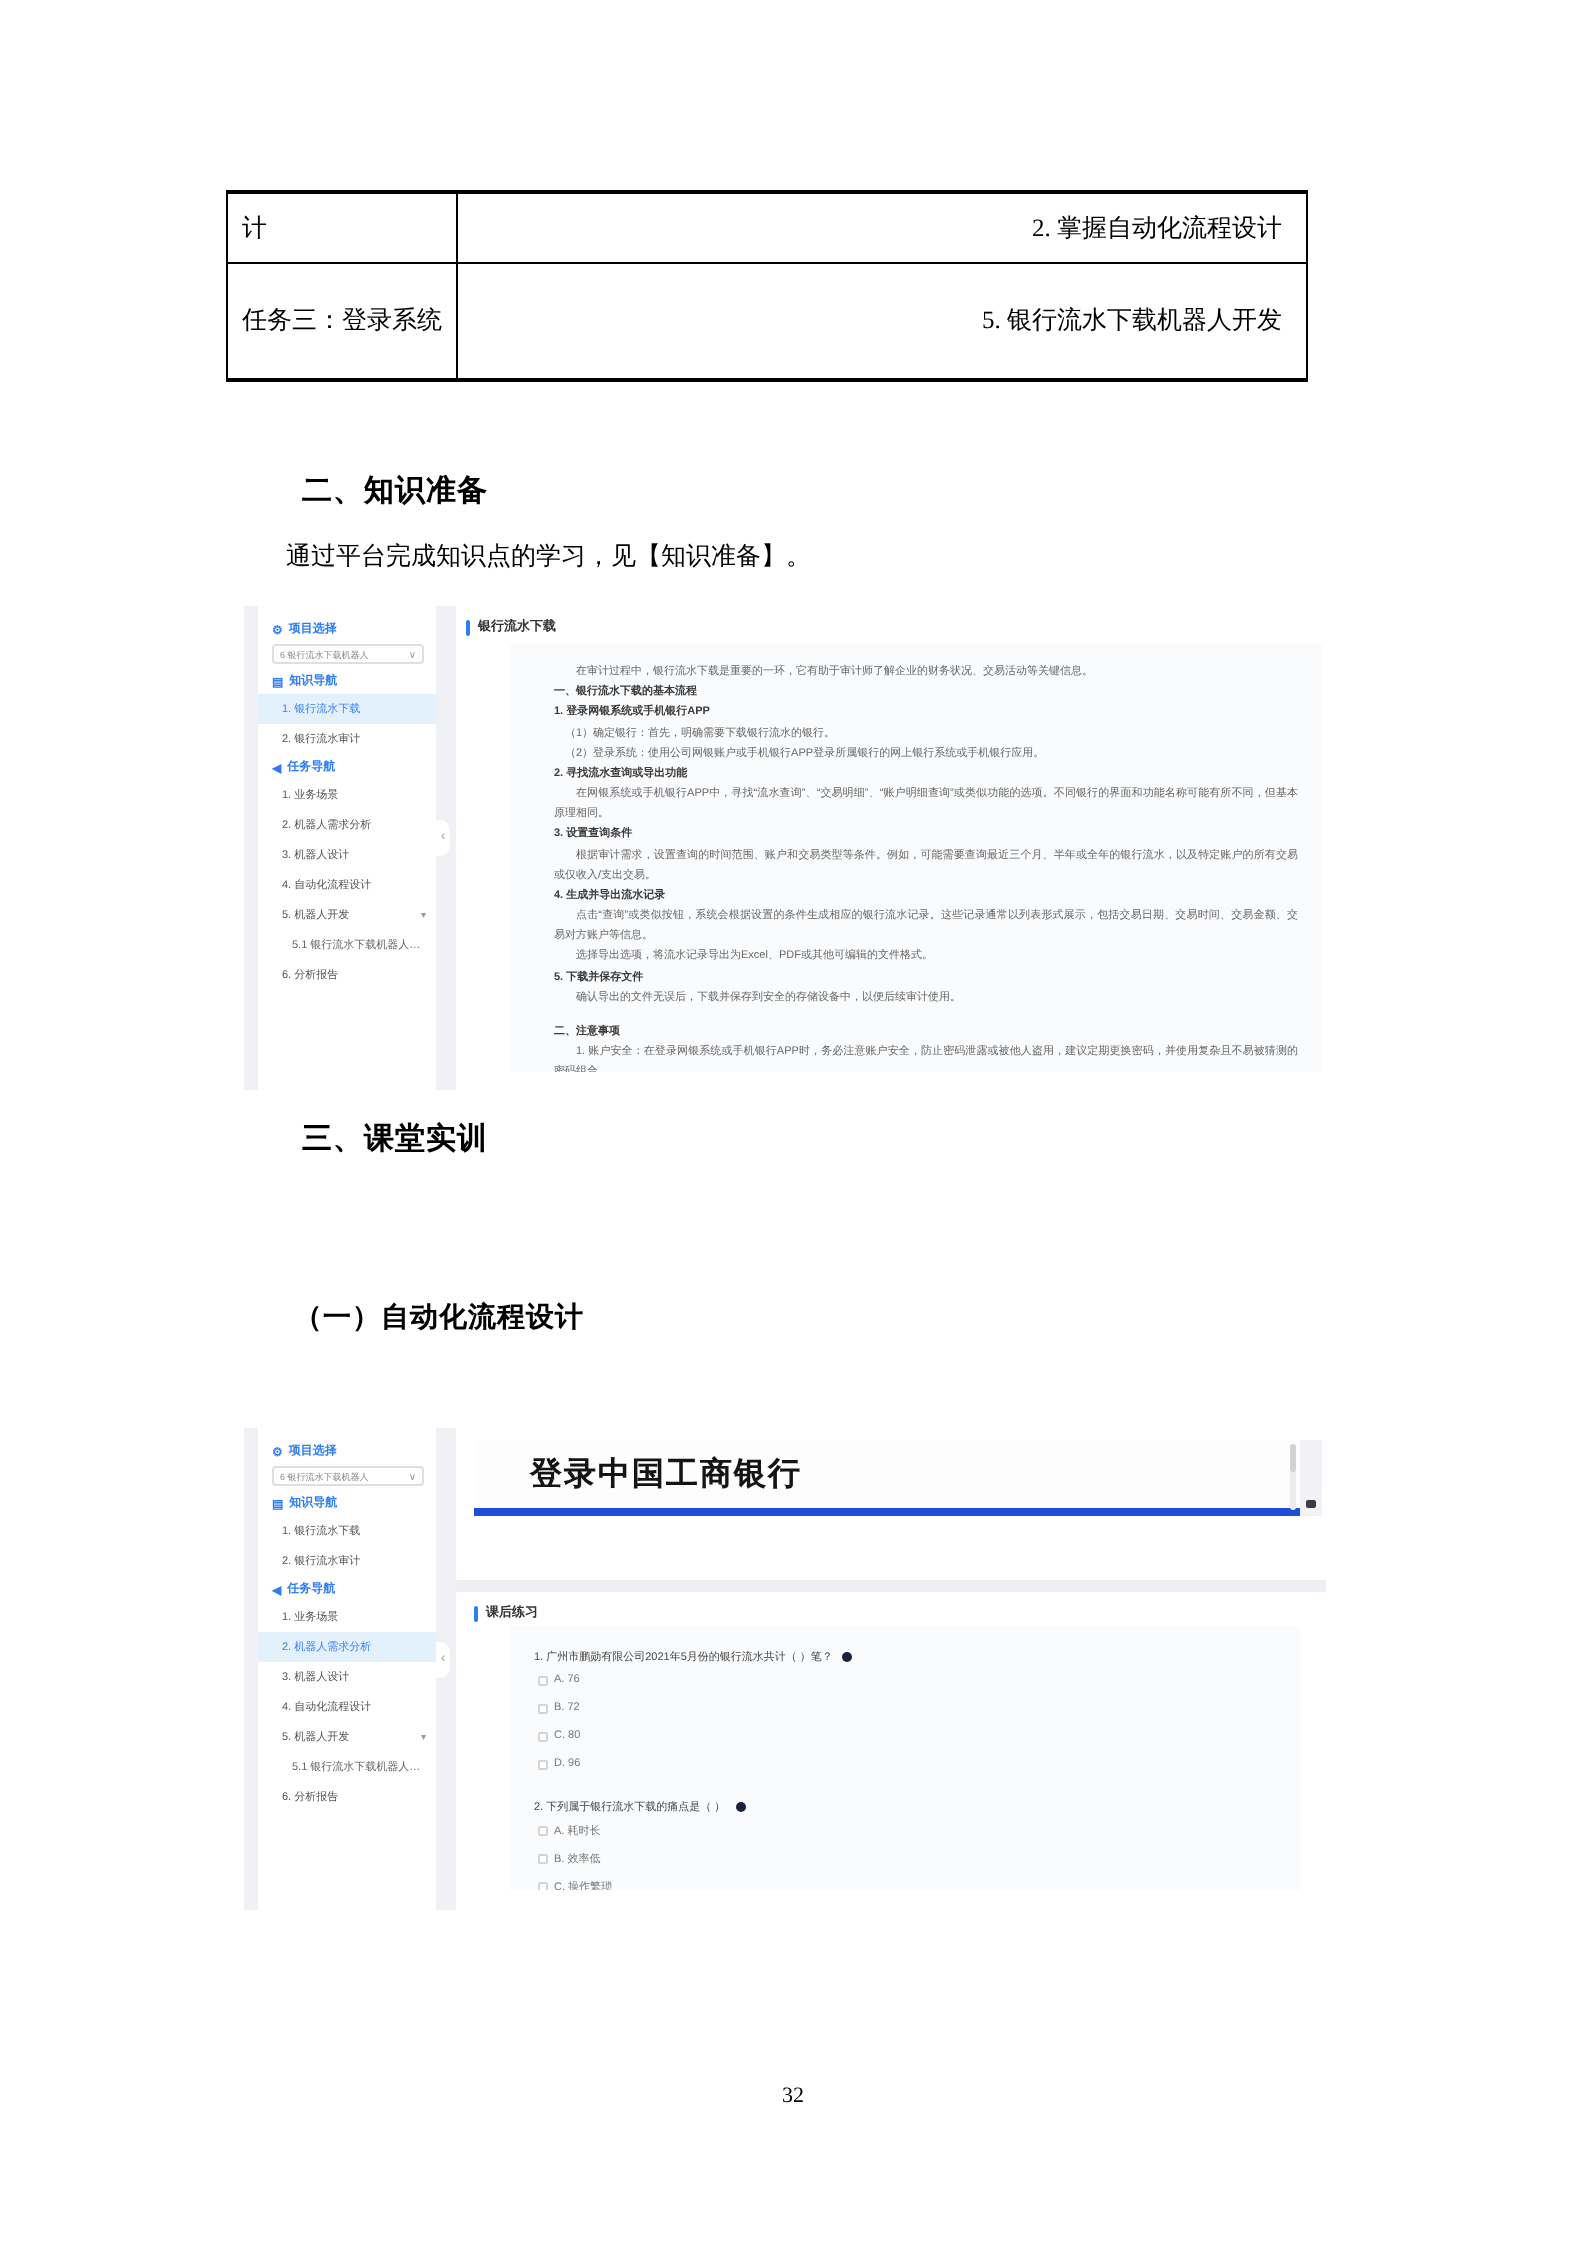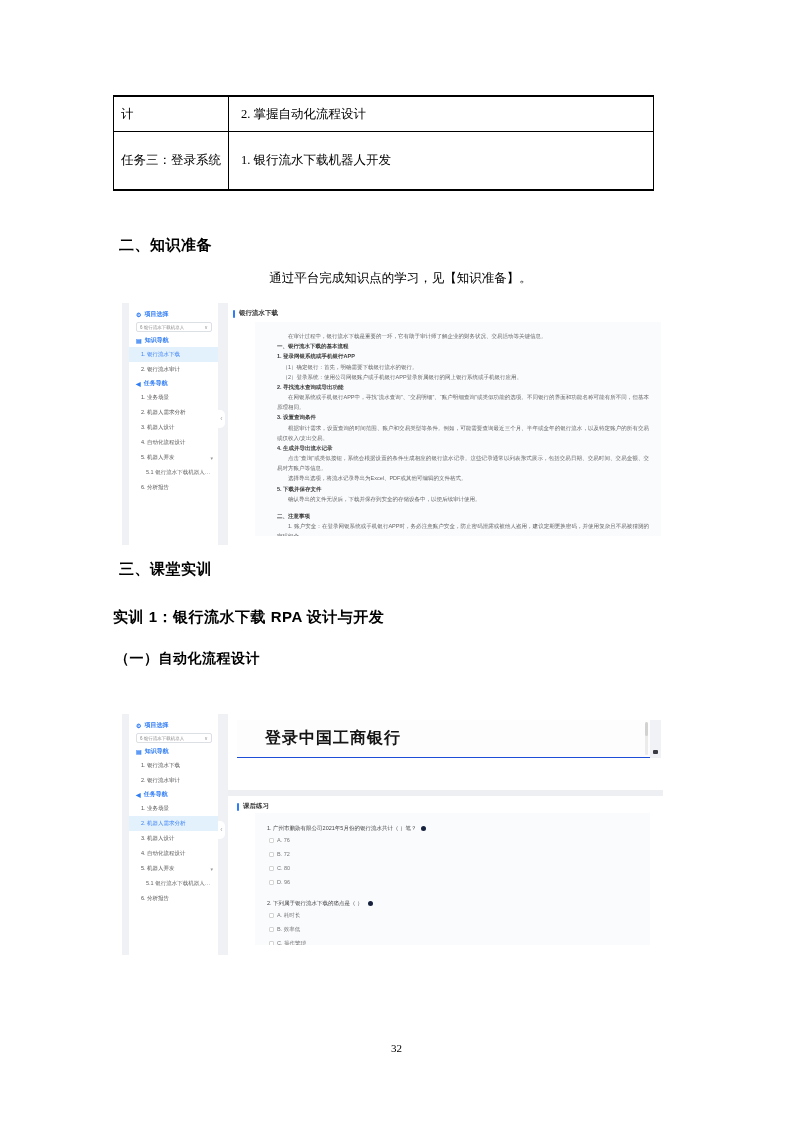--- a/index.html
+++ b/index.html
@@ -11,29 +11,29 @@
   }
   
   .doc-table {
     position:absolute; left:113px; top:95px; width:541px;
     border-collapse:collapse;
     border-top:2.5px solid #000; border-bottom:2.5px solid #000;
     font-size:12.5px;
   }
   .doc-table td { border:1px solid #000; vertical-align:middle; }
   .doc-table td.c1 { width:115px; padding:4px 7px; line-height:2.1; }
-  .doc-table td.c2 { padding:4px 12px; }
+  .doc-table td.c2 { padding:4px 12px;text-align:right; }
   .doc-table tr.r1 td { height:32px; }
   .doc-table tr.r2 td { height:58px; }
   
   .h-sec {
     position:absolute; font-family:"Liberation Sans", sans-serif;
-    font-weight:bold; font-size:15px; letter-spacing:0.5px;
-  }
-  .doc-p { position:absolute; font-size:12.5px; width:545px;text-align:center; }
+    font-weight:bold; font-size:15px; letter-spacing:0.5px;margin-left:32px;
+  }
+  .doc-p { position:absolute; font-size:12.5px; width:545px; }
   .indent { text-indent:2.4em; }
   .page-num { position:absolute; left:0; right:0; top:1042px; text-align:center; font-size:11px; }
   
   .shot {
     position:absolute; background:#f2f3f6; overflow:hidden;
     font-family:"Liberation Sans", sans-serif;
   }
   .shot1 { left:122px; top:303px; width:539px; height:242px; }
   .shot2 { left:122px; top:714px; width:541px; height:241px; }
   .sb-strip { position:absolute; left:0; top:0; bottom:0; width:7px; background:#eff1f4; }
@@ -63,21 +63,21 @@
     position:absolute; left:27px; right:0; top:19px; bottom:9px;
     background:#fafbfd; padding:9px 12px 6px 22px; overflow:hidden;
   }
   .c-p { font-size:5.5px; color:#666; line-height:1.85; text-align:justify; text-indent:2em; }
   .c-h { font-weight:bold; color:#3a3a3a; text-indent:0; }
   .c-p1 { text-indent:1em; }
   .c-sp { margin-top:7px; }
   
   .banner-card {
     position:absolute; left:9px; top:6px; width:413px; height:38px;
-    background:#fdfdfe; border-bottom:1px solid #1d4ed8;
+    background:#fdfdfe; border-bottom:4px solid #1d4ed8;
     display:flex; align-items:center; padding-left:28px;
   }
   .banner-title { font-size:16px; font-weight:bold; color:#141414; letter-spacing:1px; white-space:nowrap; }
   .banner-scroll { position:absolute; right:2px; top:2px; width:3px; height:33px; background:#ececec; border-radius:2px; }
   .banner-thumb { width:3px; height:14px; background:#d2d2d2; border-radius:2px; }
   .side-panel { position:absolute; left:422px; top:6px; width:11px; height:38px; background:#f1f2f5; }
   .side-panel-icon { position:absolute; left:3px; bottom:4px; width:5px; height:4px; background:#3c3c44; border-radius:1px; }
   .divider-band { position:absolute; left:0; right:0; top:76px; height:6px; background:#edeff3; }
   .ex-head { position:absolute; left:9px; top:88px; display:flex; align-items:center; gap:4px; font-size:6.5px; font-weight:bold; color:#333; }
   .q-card { position:absolute; left:27px; top:99px; width:395px; height:132px; background:#fafbfd; padding:10px 10px 6px 12px; overflow:hidden; }
@@ -93,21 +93,21 @@
 <div class="page">
 
   <table class="doc-table">
     <tbody>
         <tr class="r1">
       <td class="c1">计</td>
       <td class="c2">2.  掌握自动化流程设计</td>
     </tr>
     <tr class="r2">
       <td class="c1">任务三：登录系统</td>
-      <td class="c2">1.  银行流水下载机器人开发</td>
+      <td class="c2">5.  银行流水下载机器人开发</td>
     </tr>
   </tbody>
     </table>
 
   <div class="h-sec" style="left:119px; top:236px;">二、知识准备</div>
   <p class="doc-p indent" style="left:113px; top:270px;">通过平台完成知识点的学习，见【知识准备】。</p>
 
   <div class="shot shot1">
     <div class="sb-strip"></div>
     <div class="sb">
@@ -163,21 +163,20 @@
         <p class="c-p">选择导出选项，将流水记录导出为Excel、PDF或其他可编辑的文件格式。</p>
         <p class="c-p c-h">5. 下载并保存文件</p>
         <p class="c-p">确认导出的文件无误后，下载并保存到安全的存储设备中，以便后续审计使用。</p>
         <p class="c-p c-h c-sp">二、注意事项</p>
         <p class="c-p">1. 账户安全：在登录网银系统或手机银行APP时，务必注意账户安全，防止密码泄露或被他人盗用，建议定期更换密码，并使用复杂且不易被猜测的密码组合。</p>
       </div>
     </div>
   </div>
 
   <div class="h-sec" style="left:119px; top:560px;">三、课堂实训</div>
-  <div class="h-sec" style="left:113px; top:608px;">实训 1：银行流水下载 RPA 设计与开发</div>
   <div class="h-sec" style="left:115px; top:650px; font-size:14px;">（一）自动化流程设计</div>
 
   <div class="shot shot2">
     <div class="sb-strip"></div>
     <div class="sb">
       <div class="sb-group">
         <span class="sb-gicon">⚙</span>
         <span>项目选择</span>
       </div>
       <div class="sb-select">

